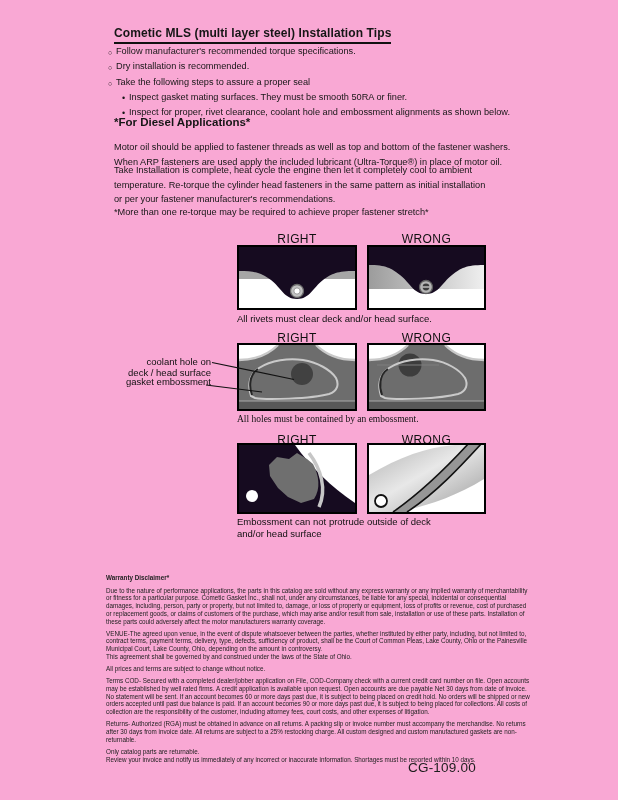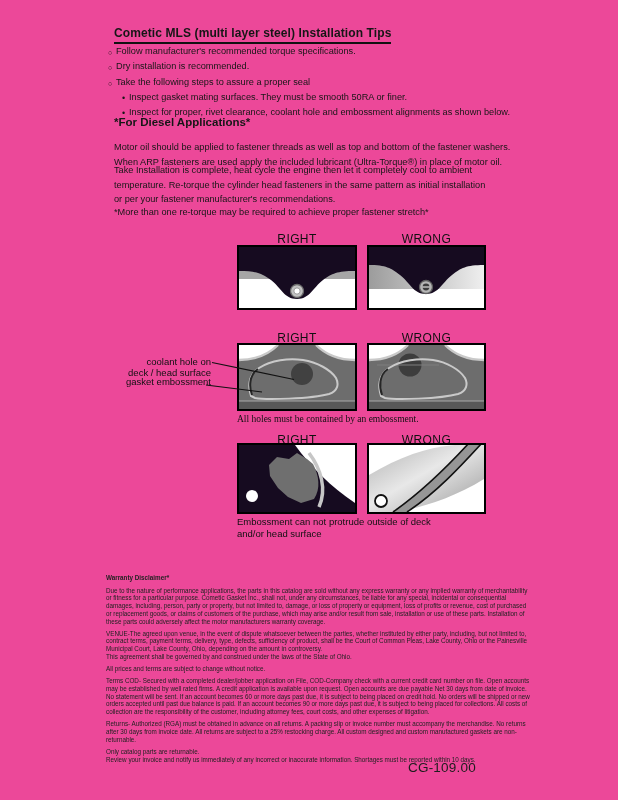--- a/index.html
+++ b/index.html
@@ -1,16 +1,16 @@
 <!DOCTYPE html>
 <html><head>
 <meta charset="utf-8">
 <style>
   html,body{margin:0;padding:0;background:#e9e9e9;}
-  .page{position:relative;width:618px;height:800px;background:#ec4899;
+  .page{position:relative;width:618px;height:800px;background:#f9a8d4;
         font-family:"Liberation Sans",sans-serif;color:#161616;overflow:hidden;margin:0 auto;}
   .abs{position:absolute;}
   .title{left:114px;top:26px;font-size:12px;font-weight:bold;
          border-bottom:2px solid #111;padding-bottom:2px;letter-spacing:.1px;}
   .bullets{left:108px;top:46px;font-size:9.2px;}
   .brow{display:flex;height:15.3px;align-items:flex-start;}
   .mk-open{display:inline-block;width:8px;font-size:7px;line-height:13px;}
   .sub{margin-left:14px;}
   .mk-dot{display:inline-block;width:7px;font-size:9px;line-height:12px;}
   .h2{left:114px;top:116px;font-size:11.5px;font-weight:bold;}
@@ -102,20 +102,21 @@
         </defs>
         <rect width="115" height="61" fill="#ffffff"></rect>
         <rect x="0" y="18" width="115" height="24" fill="url(#g1)"></rect>
         <path d="M0,0 H115 V18 C97,18 92,21 83,28 C73,35.5 70,47 57,47 C44,47 41,35.5 31,28 C22,21 17,18 0,18 Z" fill="#160b20"></path>
         <circle cx="57" cy="40" r="6.5" fill="#b5b5b5" stroke="#5f5f5f" stroke-width="1.3"></circle>
         <circle cx="57" cy="40" r="3.4" fill="#3c3c3c"></circle>
         <rect x="53" y="39.2" width="8" height="1.6" fill="#b5b5b5"></rect>
       </svg>
     </div>
 
+    <div class="abs caption c1">All rivets must clear deck and/or head surface.</div>
 
     <div class="abs dlabel dl-left r2">RIGHT</div>
     <div class="abs dlabel dl-right r2">WRONG</div>
 
     <div class="abs callout co1">
       <div>coolant hole on</div>
       <div>deck / head surface</div>
     </div>
     <div class="abs callout co2">gasket embossment</div>
 

